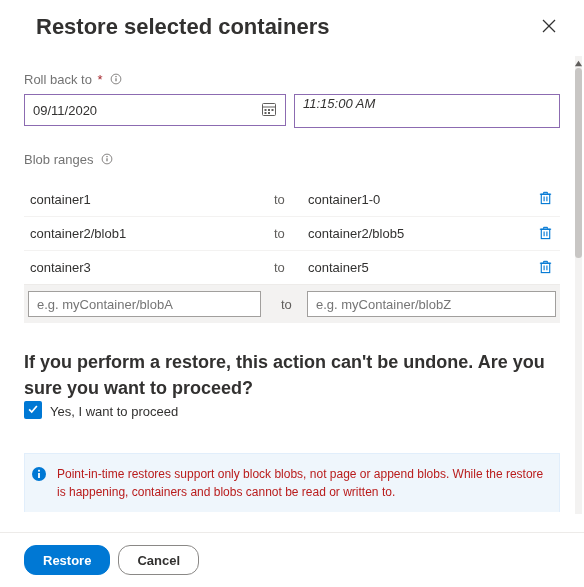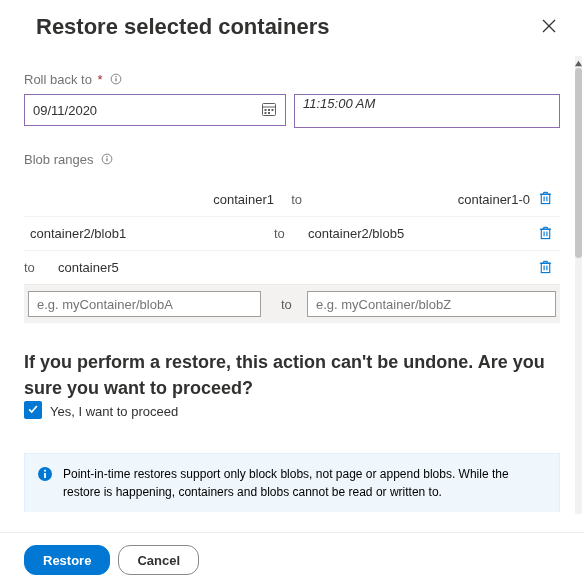--- a/index.html
+++ b/index.html
@@ -50,21 +50,21 @@
 
   .section-label { margin-top: 24px; }
 
   .ranges { margin-top: 14px; }
   .range-row {
     display: flex; align-items: center;
     height: 34px;
     border-top: 1px solid #f3f2f1;
     font-size: 13px;
   }
-  .ranges .range-row:first-child { border-top: none; text-align: right; }
+  .ranges .range-row:first-child { border-top: none; }
   .range-row .col-from { flex: 0 0 250px; padding-left: 6px; }
   .range-row .col-to   { flex: 0 0 28px; color: #605e5c; }
   .range-row .col-target { flex: 1 1 auto; padding-left: 6px; }
   .range-row .col-del  { flex: 0 0 30px; display:flex; justify-content:center; cursor:pointer;}
   .del-icn svg { width:15px; height:15px; stroke:#0078d4; fill:none; stroke-width:1.2;}
   .add-row {
     display:flex; align-items:center; gap:8px;
     background:#f3f2f1; padding:6px 4px 6px 4px;
     border-top: 1px solid #edebe9;
   }
@@ -86,24 +86,24 @@
     width:18px; height:18px; background:#0078d4;
     display:flex; align-items:center; justify-content:center;
     border-radius:2px;
   }
   .chk svg { width:12px; height:12px; stroke:#fff; stroke-width:2; fill:none; }
 
   .info-box {
     margin-top: 34px;
     background: #eff6fc;
     border: 1px solid #e1eefb;
-    padding: 12px 12px;
+    padding: 12px 6px;
     display: flex; gap: 10px;
     font-size: 12px; line-height: 1.45;
-    color: #000000;
+    color: #b91c1c;
   }
   .info-box .bullet svg { width:16px; height:16px; }
 
   .footer {
     position:absolute; left:0; right:0; bottom:0;
     border-top:1px solid #edebe9;
     padding: 12px 24px;
     display:flex; gap:8px;
     background:#fff;
   }
@@ -226,20 +226,21 @@
                 <line x1="6" y1="4" x2="6" y2="2.5"></line>
                 <line x1="10" y1="4" x2="10" y2="2.5"></line>
                 <line x1="6" y1="2.5" x2="10" y2="2.5"></line>
                 <line x1="6.5" y1="7" x2="6.5" y2="12"></line>
                 <line x1="9.5" y1="7" x2="9.5" y2="12"></line>
               </svg>
           </span>
         </div>
       </div>
       <div class="range-row">
+        <div class="col-from">container3</div>
         <div class="col-to">to</div>
         <div class="col-target">container5</div>
         <div class="col-del del-icn">
           <span>
             <svg viewBox="0 0 16 16">
                 <rect x="3.5" y="4.5" width="9" height="10"></rect>
                 <line x1="2" y1="4.5" x2="14" y2="4.5"></line>
                 <line x1="6" y1="4" x2="6" y2="2.5"></line>
                 <line x1="10" y1="4" x2="10" y2="2.5"></line>
                 <line x1="6" y1="2.5" x2="10" y2="2.5"></line>

